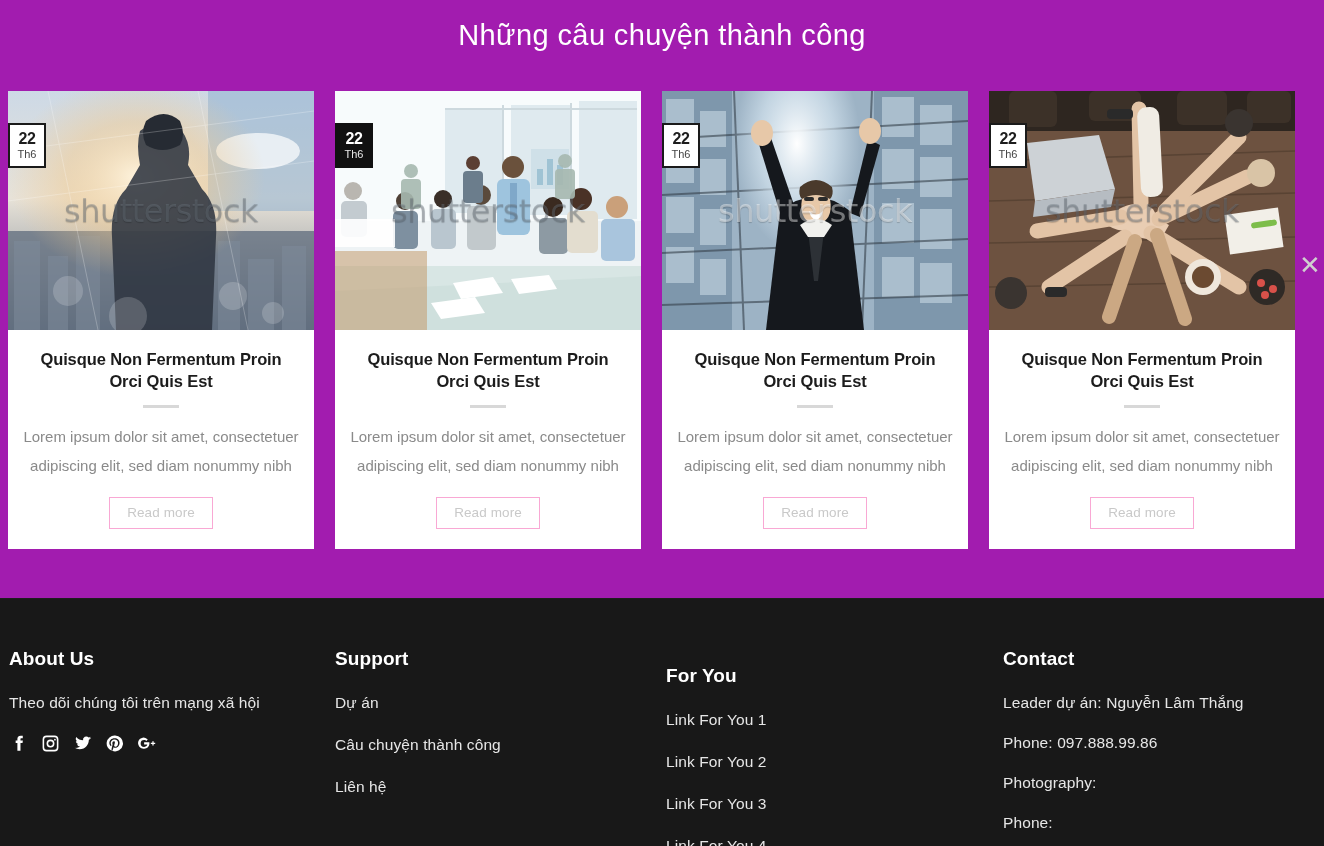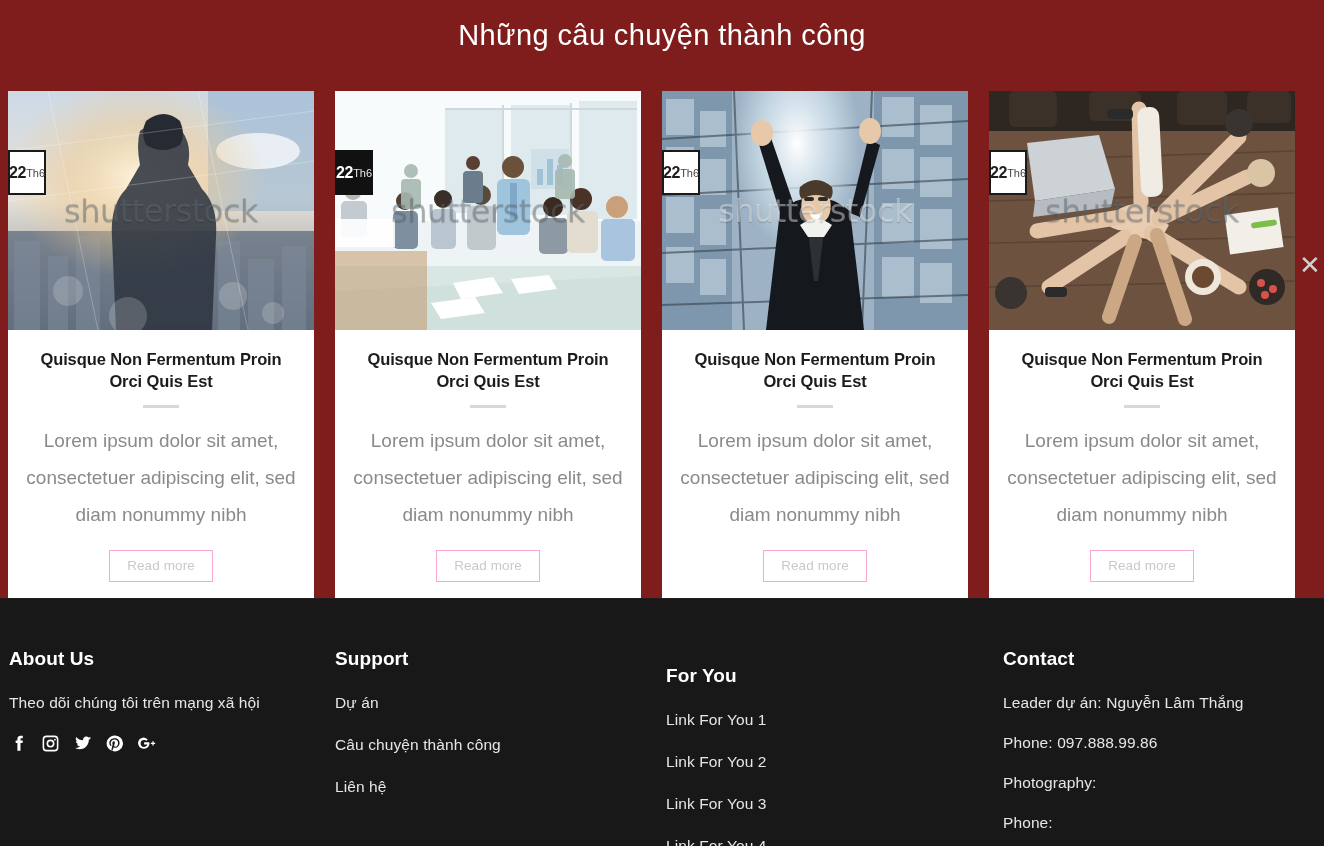--- a/index.html
+++ b/index.html
@@ -9,21 +9,21 @@
     height: 846px;
     background: #141414;
     font-family: "Liberation Sans", sans-serif;
     overflow: hidden;
   }
 
   .page {
     position: relative;
     width: 1324px;
     height: 616px;
-    background: #7f1d1d;
+    background: #a21caf;
   }
 
   
   .section-title {
     text-align: center;
     color: #ffffff;
     font-size: 29px;
     font-weight: 400;
     letter-spacing: 0.4px;
     padding-top: 16px;
@@ -59,25 +59,24 @@
 
   .date-badge {
     position: absolute;
     top: 32px;
     left: 0;
     width: 38px;
     height: 45px;
     background: #ffffff;
     border: 2px solid #1a1a1a;
     display: flex;
-    flex-direction: row;
+    flex-direction: column;
     align-items: center;
     justify-content: center;
     line-height: 1;
-    margin-top: 27px;
   }
   .date-badge.dark {
     background: #111111;
     border-color: #111111;
   }
   .date-badge .d-day {
     font-size: 16px;
     font-weight: 700;
     color: #1d1d1d;
     letter-spacing: -0.3px;
@@ -124,21 +123,21 @@
 
   .card-divider {
     width: 36px;
     height: 3px;
     background: #d8d8d8;
     margin: 12px auto 0;
   }
 
   .card-text {
     margin-top: 14px;
-    font-size: 19px;
+    font-size: 15px;
     color: #8a8a8a;
     line-height: 1.95;
     font-weight: 400;
   }
 
   .read-more {
     display: inline-block;
     margin-top: 17px;
     padding: 7px 17px 8px;
     border: 1px solid #f9a8d4;

